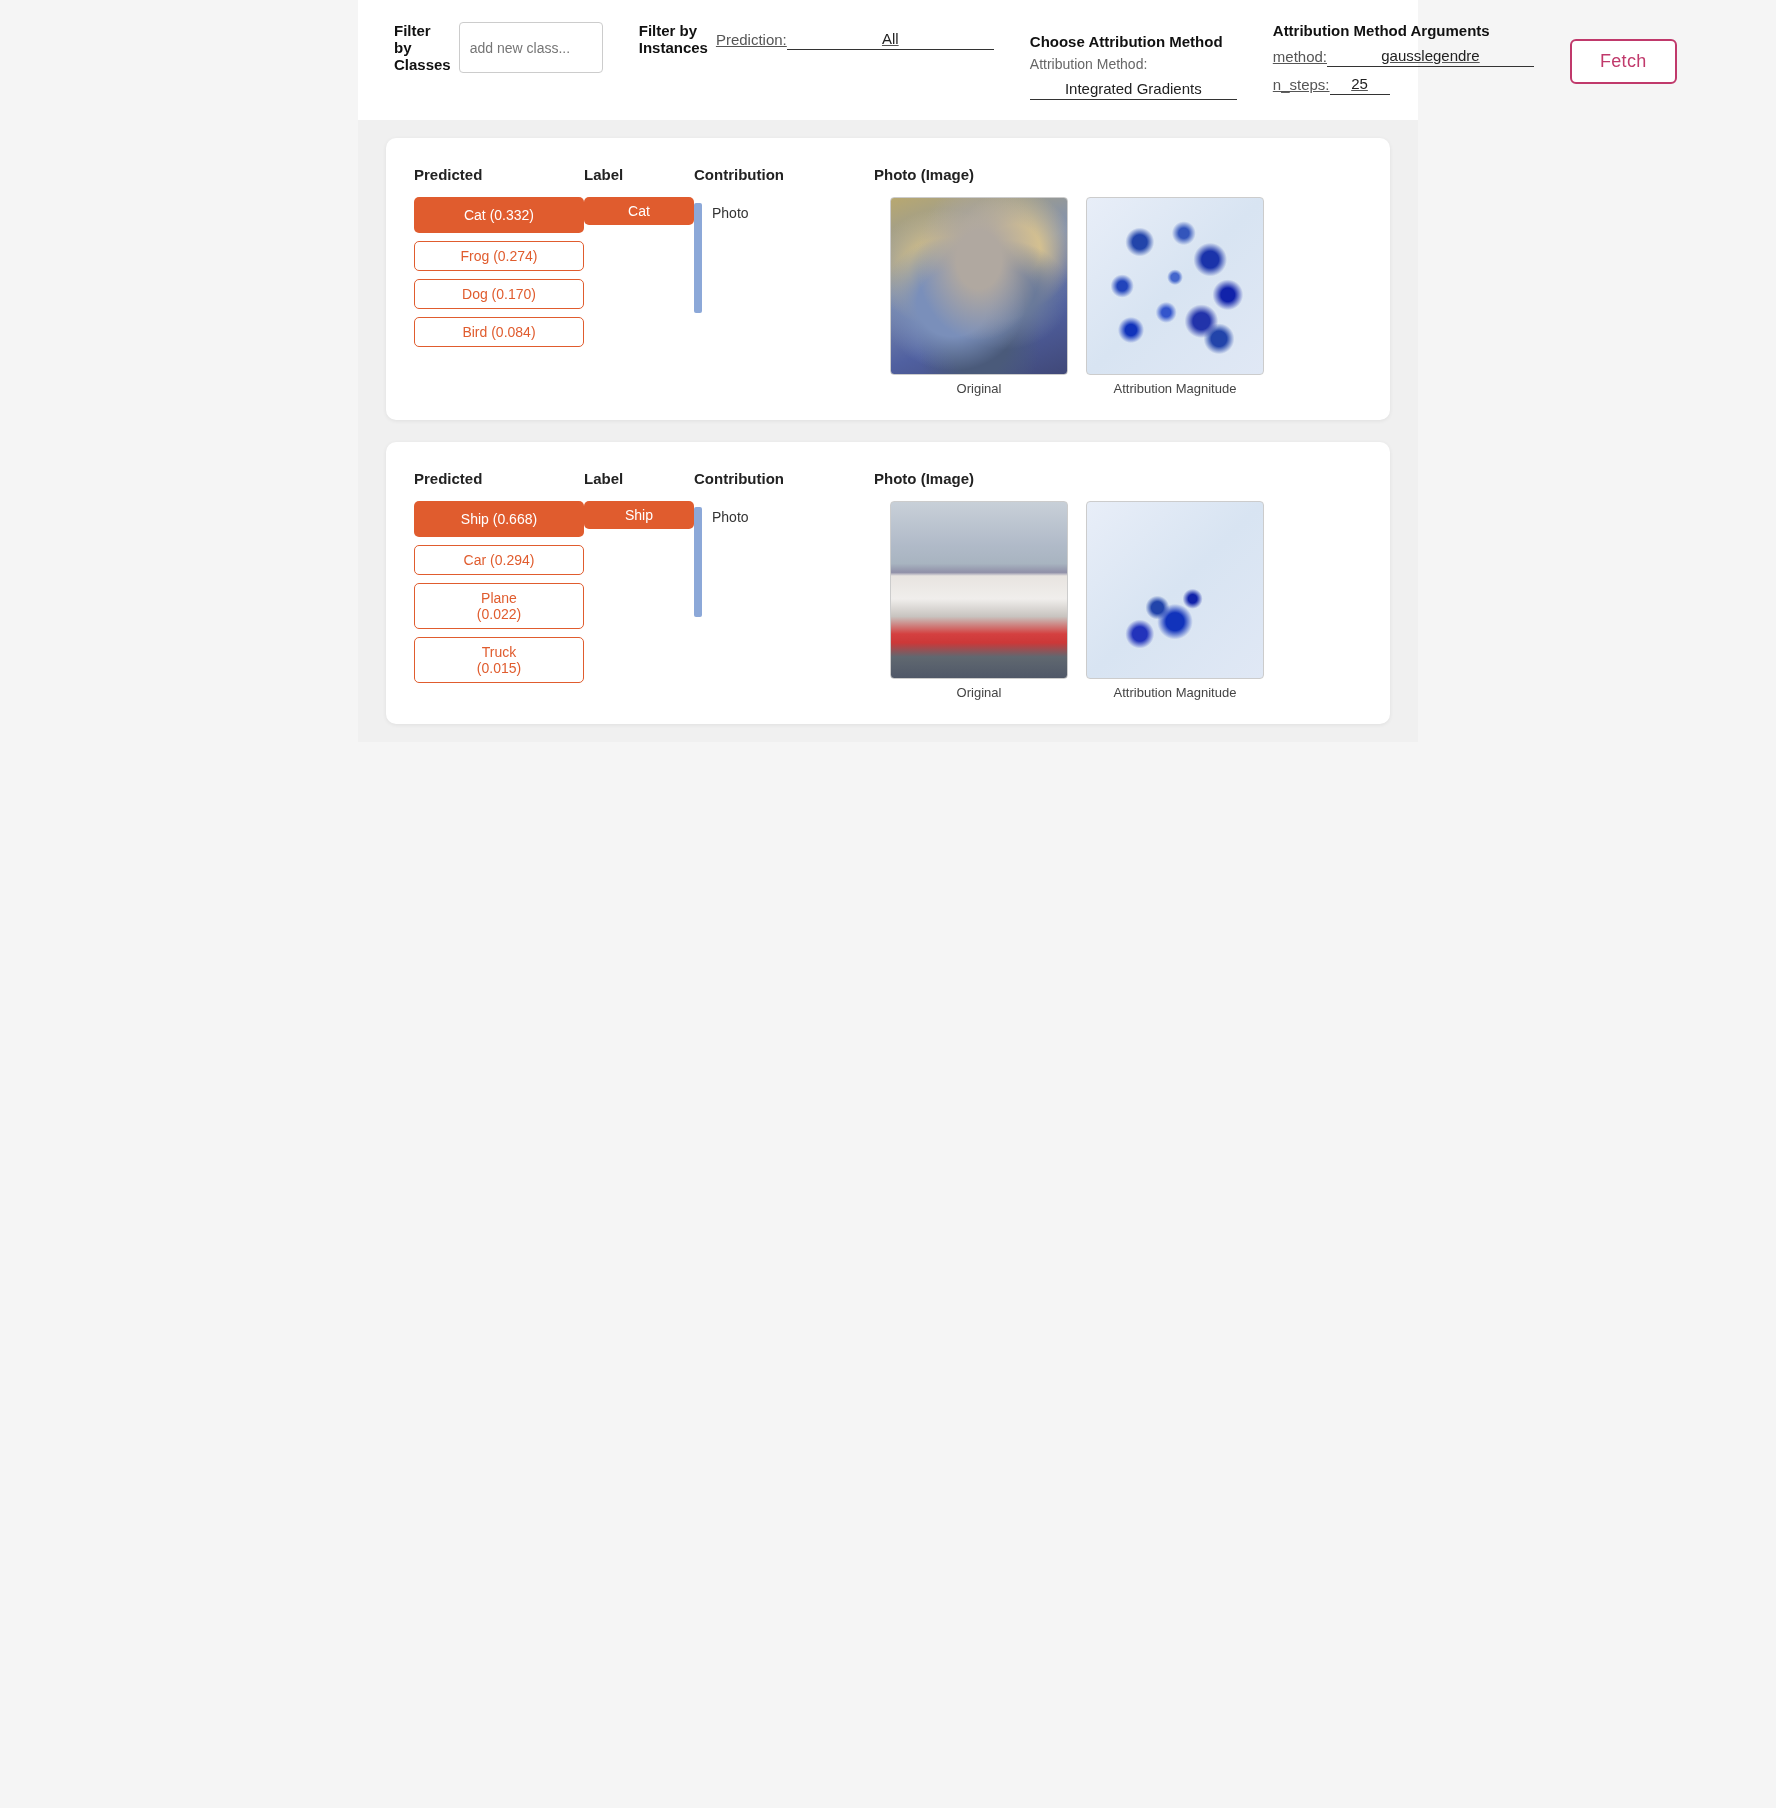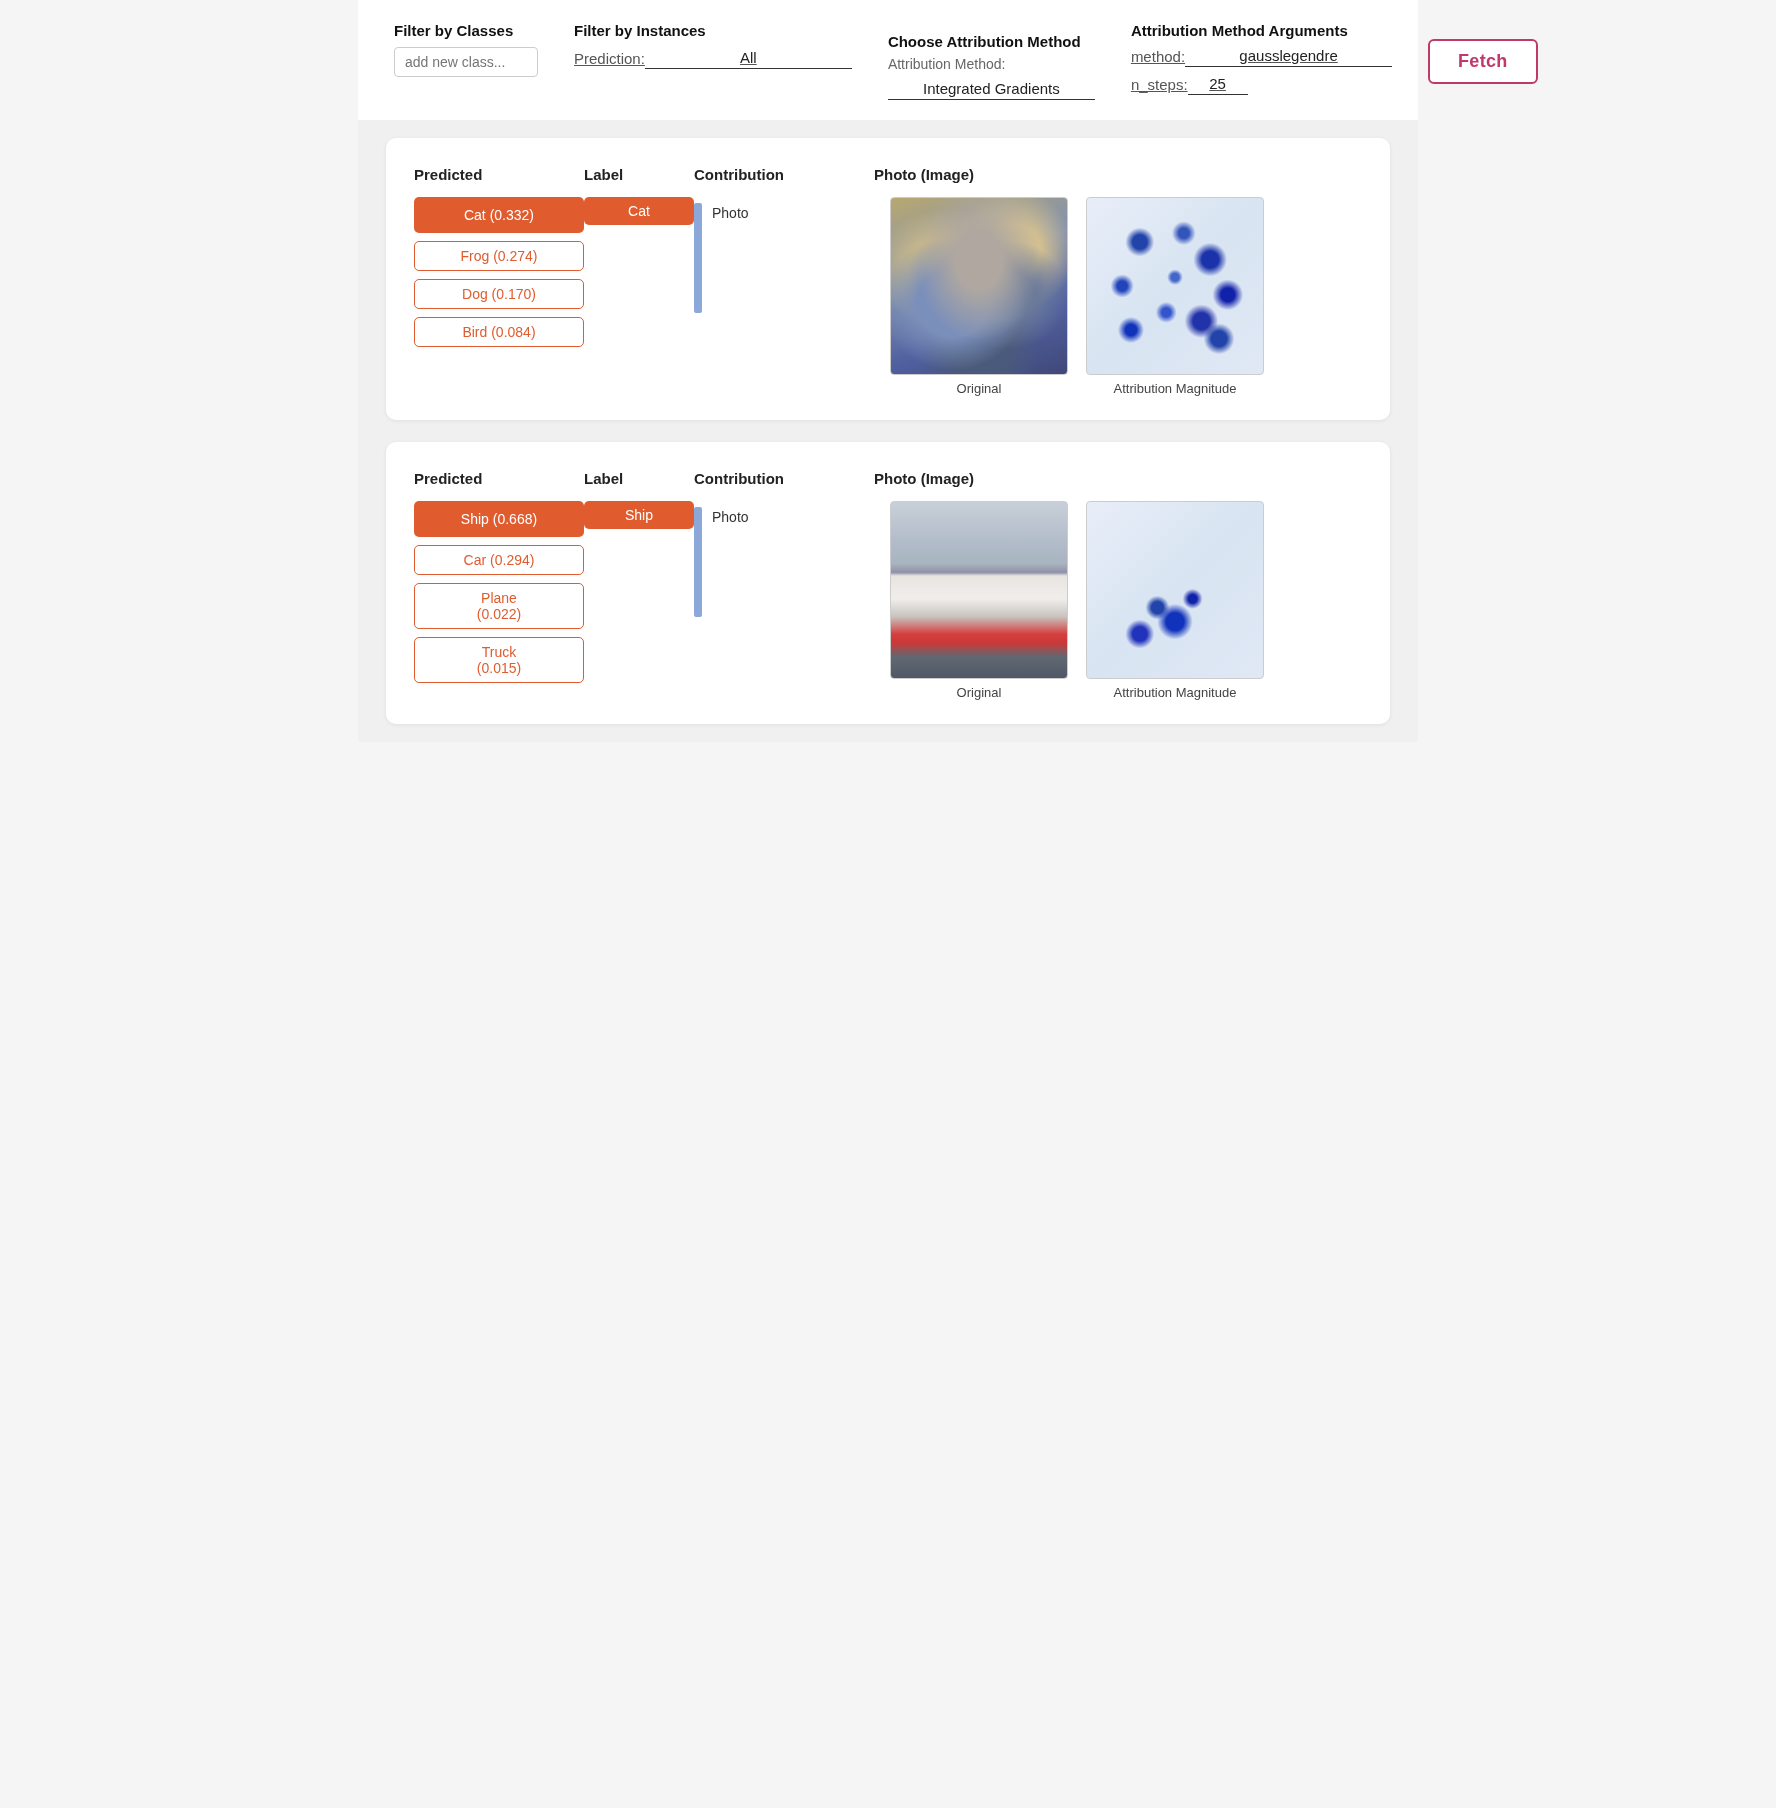--- a/index.html
+++ b/index.html
@@ -45,21 +45,21 @@
     
     .filter-bar {
       display: flex;
       align-items: flex-start;
       padding: 22px 36px 20px 36px;
       gap: 36px;
       background: #fff;
     }
     .filter-group {
       display: flex;
-      flex-direction: column;
+      flex-direction: row;
       gap: 8px;
     }
     .filter-label {
       font-weight: 700;
       font-size: 15px;
       color: #111;
     }
     .filter-input {
       border: 1px solid #ccc;
       border-radius: 4px;
@@ -103,21 +103,21 @@
       align-items: center;
       gap: 8px;
       font-size: 14px;
       color: #666;
     }
     .fetch-btn {
       border: 2px solid #c0396b;
       color: #c0396b;
       background: #fff;
       font-size: 18px;
-      font-weight: 700;
+      font-weight: 400;
       border-radius: 6px;
       padding: 10px 28px;
       cursor: pointer;
       letter-spacing: 0.3px;
       margin-left: auto;
       align-self: center;
     }
     .args-group {
       display: flex;
       flex-direction: column;

